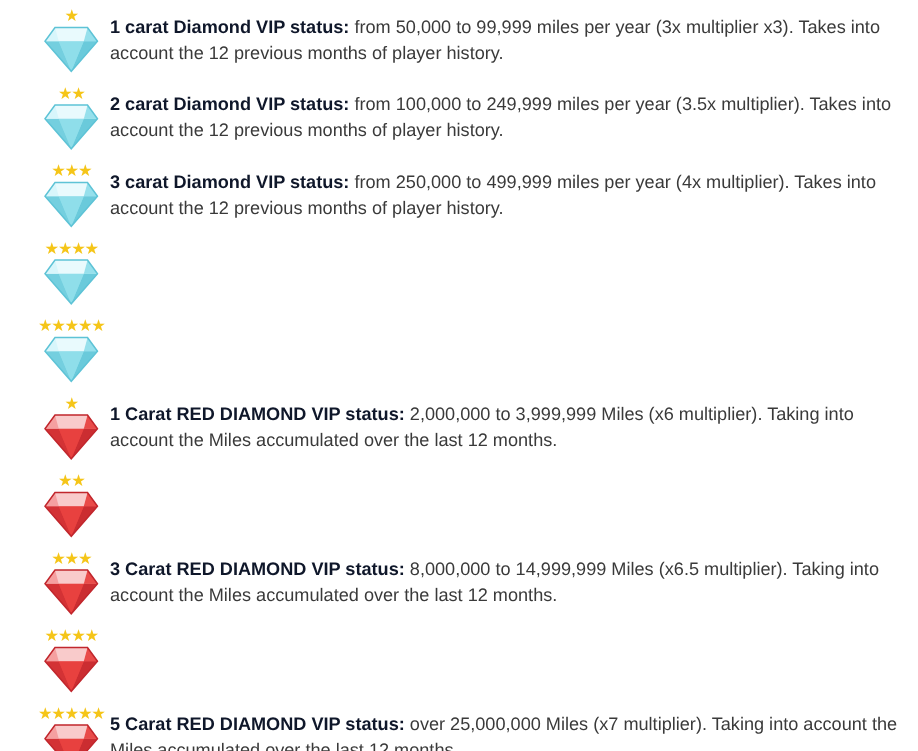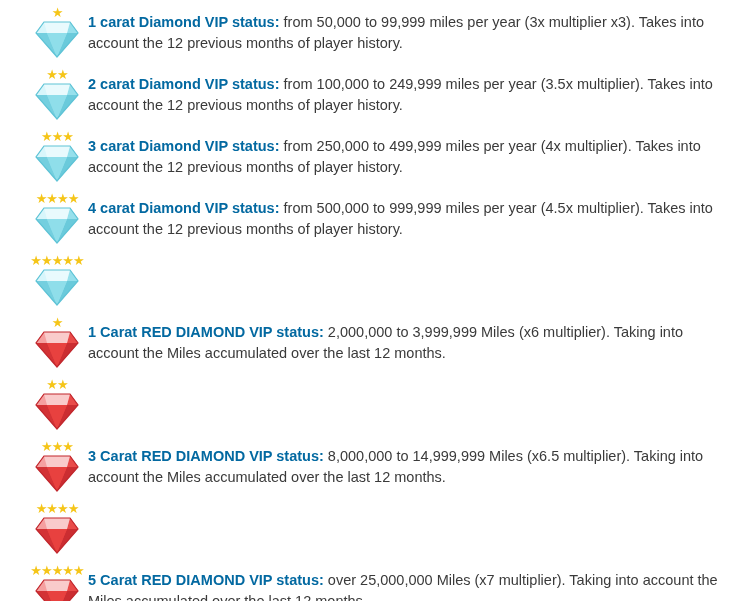--- a/index.html
+++ b/index.html
@@ -51,21 +51,21 @@
   .text-cell {
     flex: 1;
     font-size: 14.5px;
     line-height: 21px;
     padding-top: 8px;
     color: #3a3a3a;
   }
   .tier-row.has-stars .text-cell { padding-top: 6px; }
   .tier-title {
     font-weight: bold;
-    color: #0369a1;
+    color: #0f172a;
     text-align: right;
   }
   .tier-desc {
     font-weight: normal;
   }
 </style>
 </head>
 <body>
 
 <ul id="vip-list">
@@ -136,21 +136,20 @@
             <polygon points="1,14 22,38 12,14" fill="#5ec3d6" opacity="0.55"></polygon>
             <polygon points="43,14 22,38 32,14" fill="#5ec3d6" opacity="0.75"></polygon>
             <polygon points="12,14 22,38 32,14" fill="#8fdeea"></polygon>
             <polygon points="9,3 12,14 1,14" fill="#d8f6fb"></polygon>
             <polygon points="35,3 43,14 32,14" fill="#8fdeea" opacity="0.9"></polygon>
             <polygon points="9,3 35,3 32,14 12,14" fill="#ffffff" opacity="0.45"></polygon>
             <polygon points="9,3 35,3 43,14 22,38 1,14" fill="none" stroke="#5ec3d6" stroke-width="1.2"></polygon>
           </svg>
         </div>
       </div>
-      <div class="text-cell"><span class="tier-title">4 carat Diamond VIP status:</span><span class="tier-desc"> from 500,000 to 999,999 miles per year (4.5x multiplier). Takes into account the 12 previous months of player history.</span></div>
     </li>
     <li class="tier-row has-stars">
       <div class="icon-cell">
         <div class="stars">★★★★★</div>
         <div>
           <svg class="gem" viewBox="0 0 44 40" xmlns="http://www.w3.org/2000/svg">
             <polygon points="9,3 35,3 43,14 22,38 1,14" fill="#8fdeea"></polygon>
             <polygon points="9,3 35,3 43,14 1,14" fill="#d8f6fb"></polygon>
             <polygon points="1,14 22,38 12,14" fill="#5ec3d6" opacity="0.55"></polygon>
             <polygon points="43,14 22,38 32,14" fill="#5ec3d6" opacity="0.75"></polygon>

